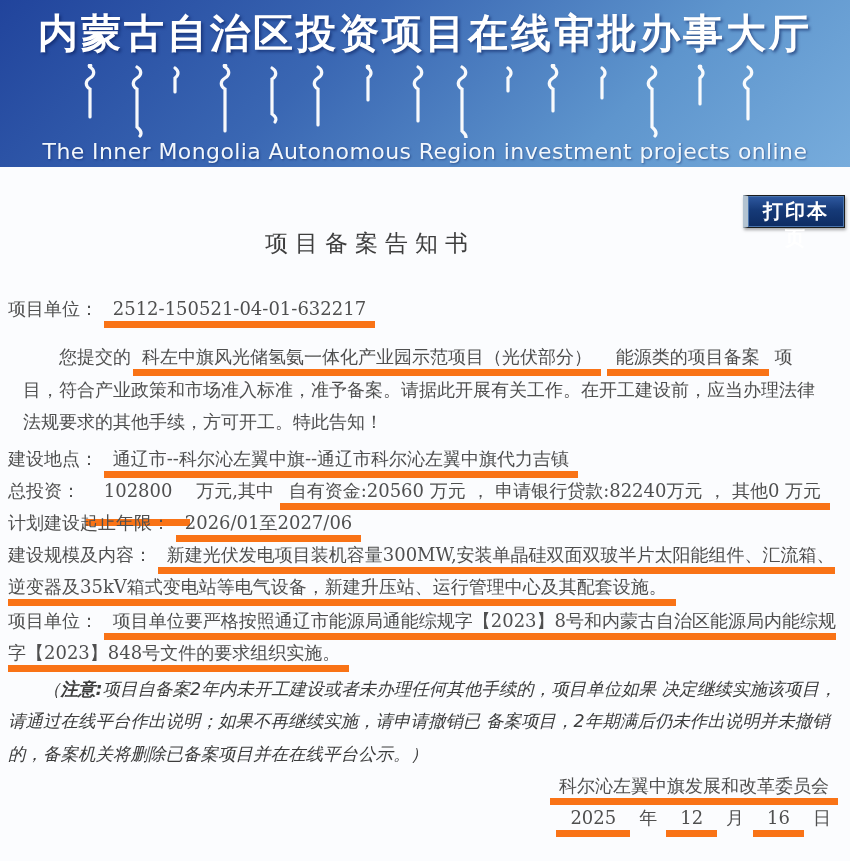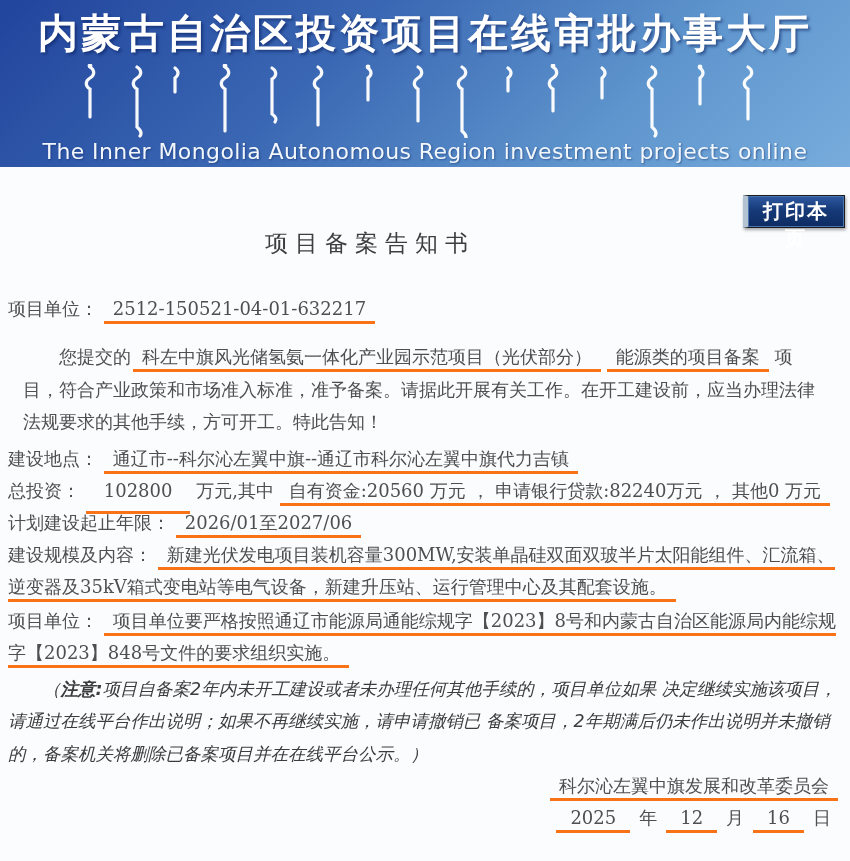--- a/index.html
+++ b/index.html
@@ -88,23 +88,23 @@
     font-size: 23px;
     line-height: 31px;
     font-weight: normal;
     letter-spacing: 7px;
     color: #3e3e3e;
   }
 
   .rows1 { margin-top: 34px; }
   .row { line-height: 32px; }
 
-  .u { border-bottom: 3px solid #f97316; }
+  .u { border-bottom: 7px solid #f97316; }
   .val-pad { padding: 0 9px 2px; }
-  .wide-pad { padding: 0 18px 10px; }
+  .wide-pad { padding: 0 18px 18px; }
 
   .intro {
     margin: 16px 15px 0;
     text-indent: 2em;
     line-height: 32.5px;
   }
   .intro .lead { margin-right: 2px; }
 
   .rows2 { margin-top: 4px; }
   .gap-top { margin-top: 2px; }

